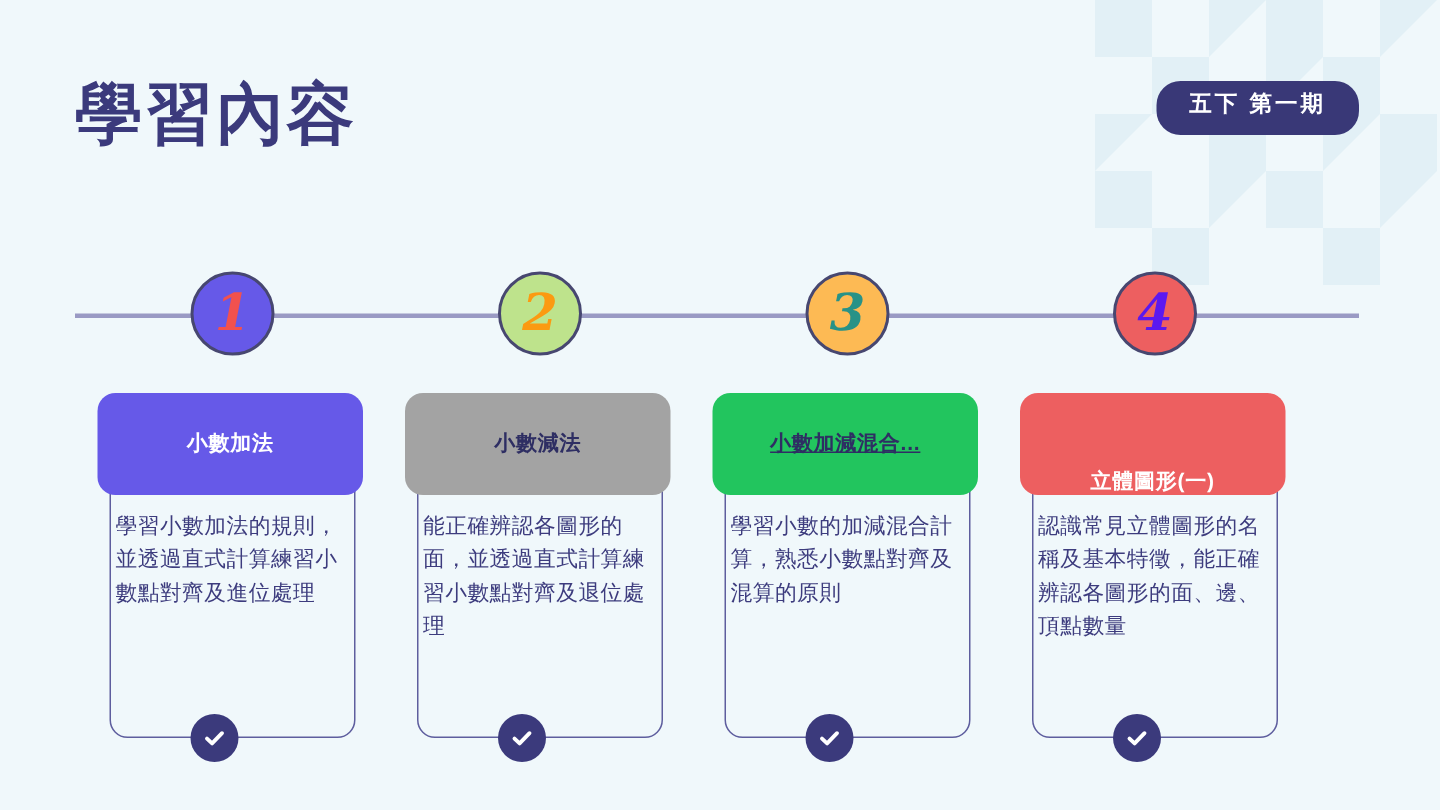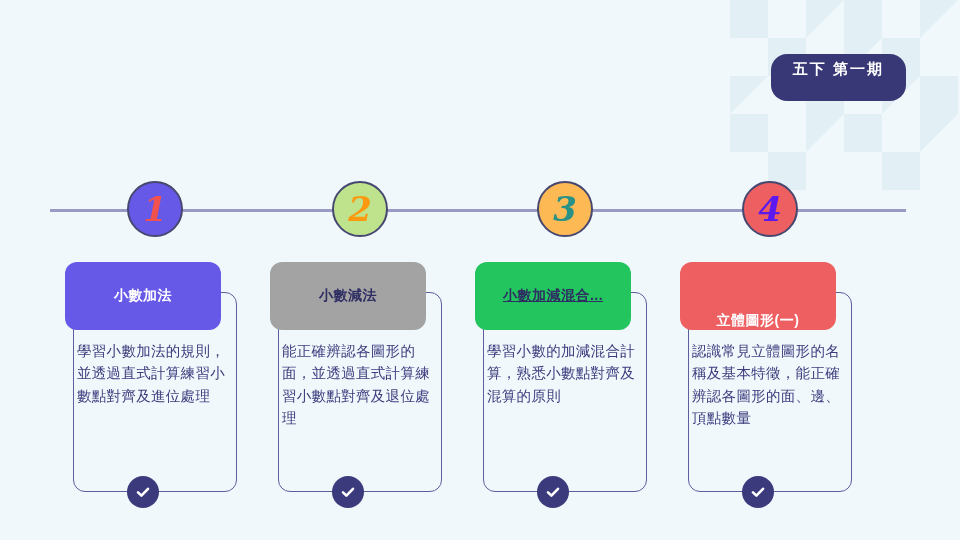--- a/index.html
+++ b/index.html
@@ -58,21 +58,21 @@
 
   #term-badge {
     position: absolute;
     right: 54px;
     top: 54px;
     background: #393877;
     color: #FFFFFF;
     font-size: 15px;
     font-weight: bold;
     letter-spacing: 2px;
-    padding: 6px 22px 22px 22px;
+    padding: 6px 22px 11px 22px;
     border-radius: 16px;
     white-space: nowrap;
   }
 
   
   #timeline-line {
     position: absolute;
     left: 50px;
     top: 209px;
     width: 856px;
@@ -113,21 +113,21 @@
     border: 1.5px solid #5E5E9E;
     border-radius: 12px;
     box-sizing: border-box;
     background: transparent;
   }
 
   .card-header {
     position: absolute;
     left: 0;
     top: 0;
-    width: 156px;
+    width: 177px;
     height: 68px;
     border-radius: 12px;
     box-sizing: border-box;
     display: flex;
     align-items: center;
     justify-content: center;
     font-size: 14px;
     font-weight: bold;
     letter-spacing: 0.5px;
     white-space: nowrap;
@@ -182,20 +182,21 @@
       <rect x="0" y="114" width="38" height="38"></rect>
       <polygon points="76,114 114,114 76,152"></polygon>
       <rect x="114" y="114" width="38" height="38"></rect>
       <polygon points="190,114 228,114 190,152"></polygon>
       <rect x="38" y="152" width="38" height="38"></rect>
       <rect x="152" y="152" width="38" height="38"></rect>
     </g>
   </svg>
 
   <div id="header">
+    <h1 id="page-title">學習內容</h1>
   </div>
 
   <div id="term-badge">五下 第一期</div>
 
   <div id="timeline-line"></div>
 
   <div class="node-circle" style="left:127px; top:181px; background:#6659E8; color:#F2514E;">
     <span>1</span>
   </div>
   <div class="node-circle" style="left:332px; top:181px; background:#BEE38C; color:#FB9A11;">

